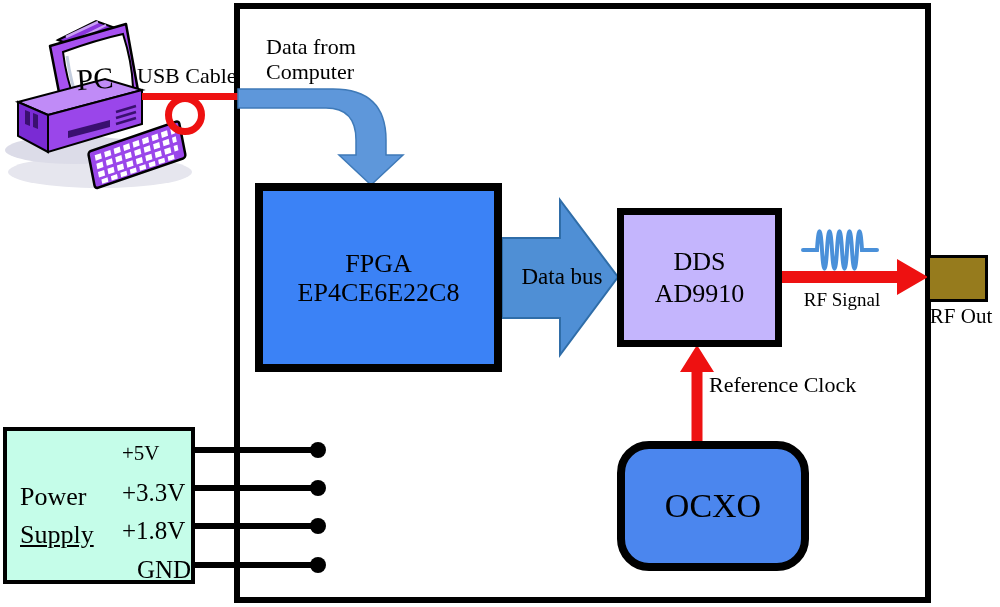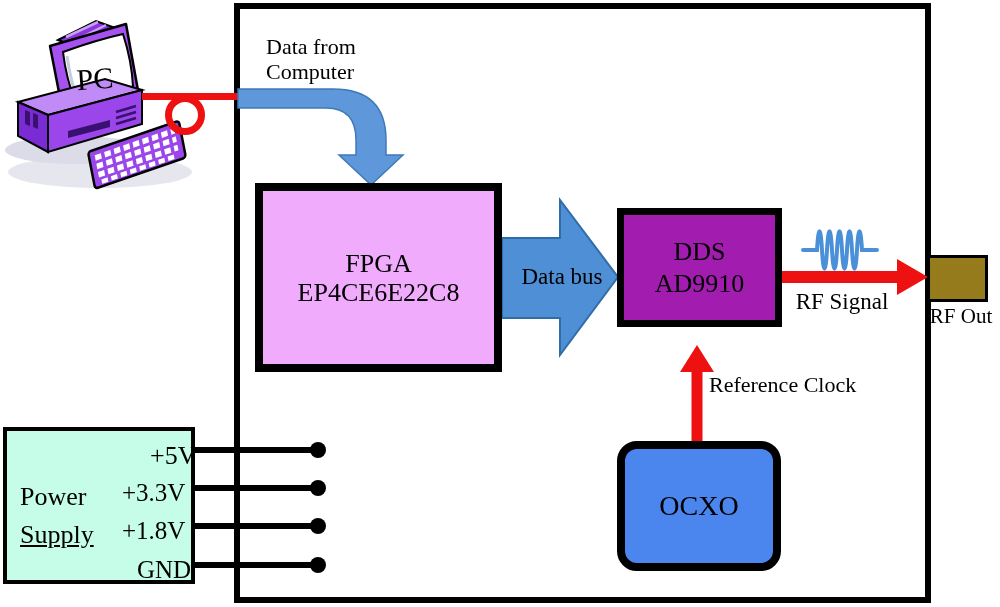--- a/index.html
+++ b/index.html
@@ -10,23 +10,23 @@
   .label{position:absolute;color:#000;white-space:nowrap;line-height:1.15;z-index:6;}
   .outer-box{
     position:absolute;left:234px;top:3px;width:697px;height:600px;
     border:6px solid #000;box-sizing:border-box;background:transparent;z-index:1;
   }
   .block{
     position:absolute;box-sizing:border-box;display:flex;flex-direction:column;
     align-items:center;justify-content:center;text-align:center;z-index:4;
   }
   .block .ln{white-space:nowrap;}
-  .fpga{left:255px;top:183px;width:247px;height:189px;border:8px solid #000;background:#f0abfc;font-size:26px;line-height:29px;justify-content:center;}
-  .dds{left:617px;top:208px;width:165px;height:119px;border:7px solid #000;background:#a21caf;font-size:26px;line-height:32px;}
-  .ocxo{left:617px;top:441px;width:164px;height:130px;border:8px solid #000;border-radius:20px;background:#4b86ee;font-size:28px;line-height:32px;}
+  .fpga{left:255px;top:183px;width:247px;height:189px;border:8px solid #000;background:#3b82f6;font-size:26px;line-height:29px;justify-content:center;}
+  .dds{left:617px;top:208px;width:165px;height:139px;border:7px solid #000;background:#c4b5fd;font-size:26px;line-height:32px;}
+  .ocxo{left:617px;top:441px;width:192px;height:130px;border:8px solid #000;border-radius:32px;background:#4b86ee;font-size:34px;line-height:32px;}
   .rfout-box{left:927px;top:255px;width:61px;height:47px;border:3px solid #000;background:#967b1d;z-index:5;}
   .power-box{
     position:absolute;left:3px;top:427px;width:192px;height:157px;border:4px solid #000;
     box-sizing:border-box;background:#c5fde9;z-index:4;
   }
   .svg-overlay{position:absolute;left:0;top:0;width:1000px;height:607px;z-index:3;}
   .pc-art{position:absolute;left:0;top:0;width:205px;height:205px;z-index:2;}
 </style>
 </head>
 <body>
@@ -110,35 +110,36 @@
 
   <div class="block ocxo">
     <div class="ln">OCXO</div>
   </div>
 
   <div class="block rfout-box"></div>
 
   <div class="power-box">
     <div class="label" style="left:13px;top:51px;font-size:26px;">Power</div>
     <div class="label" style="left:13px;top:89px;font-size:26px;text-decoration:underline;">Supply</div>
-    <div class="label" style="left:115px;top:10px;font-size:26px;margin-left:28px;">+5V</div>
+    <div class="label" style="left:115px;top:10px;font-size:21px;">+5V</div>
     <div class="label" style="left:115px;top:48px;font-size:25px;text-align:right;">+3.3V</div>
     <div class="label" style="left:115px;top:86px;font-size:25px;">+1.8V</div>
     <div class="label" style="left:115px;top:125px;font-size:25px;margin-left:15px;">GND</div>
   </div>
 
   <div class="label" style="left:74px;top:62px;width:42px;text-align:center;font-size:30px;transform:rotate(-4deg);z-index:6;">PC</div>
 
+  <div class="label" style="left:137px;top:63px;font-size:22px;">USB Cable</div>
 
   <div class="label" style="left:512px;top:264px;width:100px;text-align:center;font-size:23px;">Data bus</div>
 
   <div class="label" style="left:266px;top:34px;font-size:22px;">
     <div>Data from</div>
     <div>Computer</div>
   </div>
 
-  <div class="label" style="left:790px;top:289px;width:104px;text-align:center;font-size:23px;">RF Signal</div>
+  <div class="label" style="left:790px;top:289px;width:104px;text-align:center;font-size:19px;">RF Signal</div>
 
   <div class="label" style="left:924px;top:304px;width:74px;text-align:center;font-size:21px;">RF Out</div>
 
   <div class="label" style="left:709px;top:372px;font-size:22px;">Reference Clock</div>
 
 </div>
 
 </body></html>

